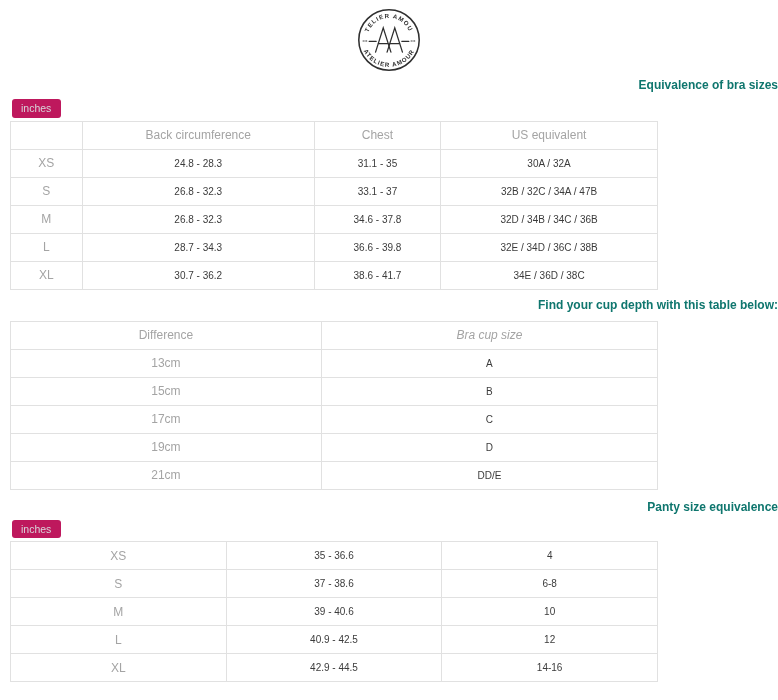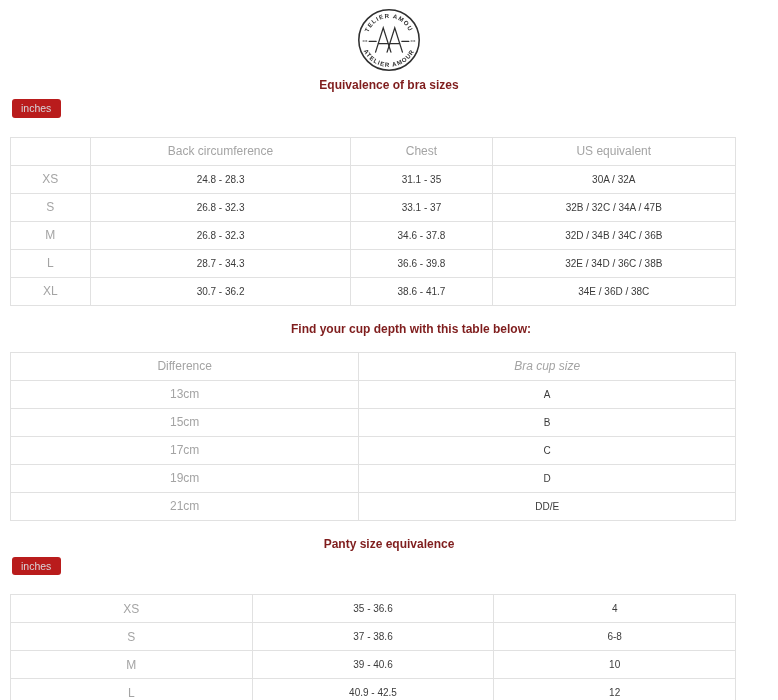--- a/index.html
+++ b/index.html
@@ -15,47 +15,47 @@
     height: 700px;
     overflow: hidden;
     position: relative;
   }
   .logo-wrap {
     text-align: center;
     padding-top: 8px;
     line-height: 0;
   }
   .section-heading {
-    text-align: center;
+    text-align: right;
     font-size: 12px;
     font-weight: bold;
-    color: #7f1d1d;
+    color: #0f766e;
     margin: 0;
     padding: 0;
   }
   .heading-bra    { margin-top: 6px;  margin-bottom: 6px; }
   .heading-cup    { margin-top: 8px;  margin-bottom: 9px; padding-left: 44px; }
   .heading-panty  { margin-top: 10px; margin-bottom: 5px; }
   .unit-tag {
     display: inline-block;
     margin-left: 12px;
     margin-bottom: 3px;
-    background: #b91c1c;
+    background: #be185d;
     color: #d8d6db;
     font-size: 10.5px;
     line-height: 1;
     padding: 4px 10px 4px 9px;
     border-radius: 3px;
     border: none;
     cursor: pointer;
     font-family: "Liberation Sans", "DejaVu Sans", sans-serif;
   }
   table.size-table {
-    width: 726px;
-    margin: 16px 10px;
+    width: 648px;
+    margin: 0 10px;
     border-collapse: collapse;
     table-layout: fixed;
   }
   table.size-table td {
     border: 1px solid #e1e1e1;
     height: 27px;
     text-align: center;
     vertical-align: middle;
     font-size: 10px;
     color: #3b3b3b;

